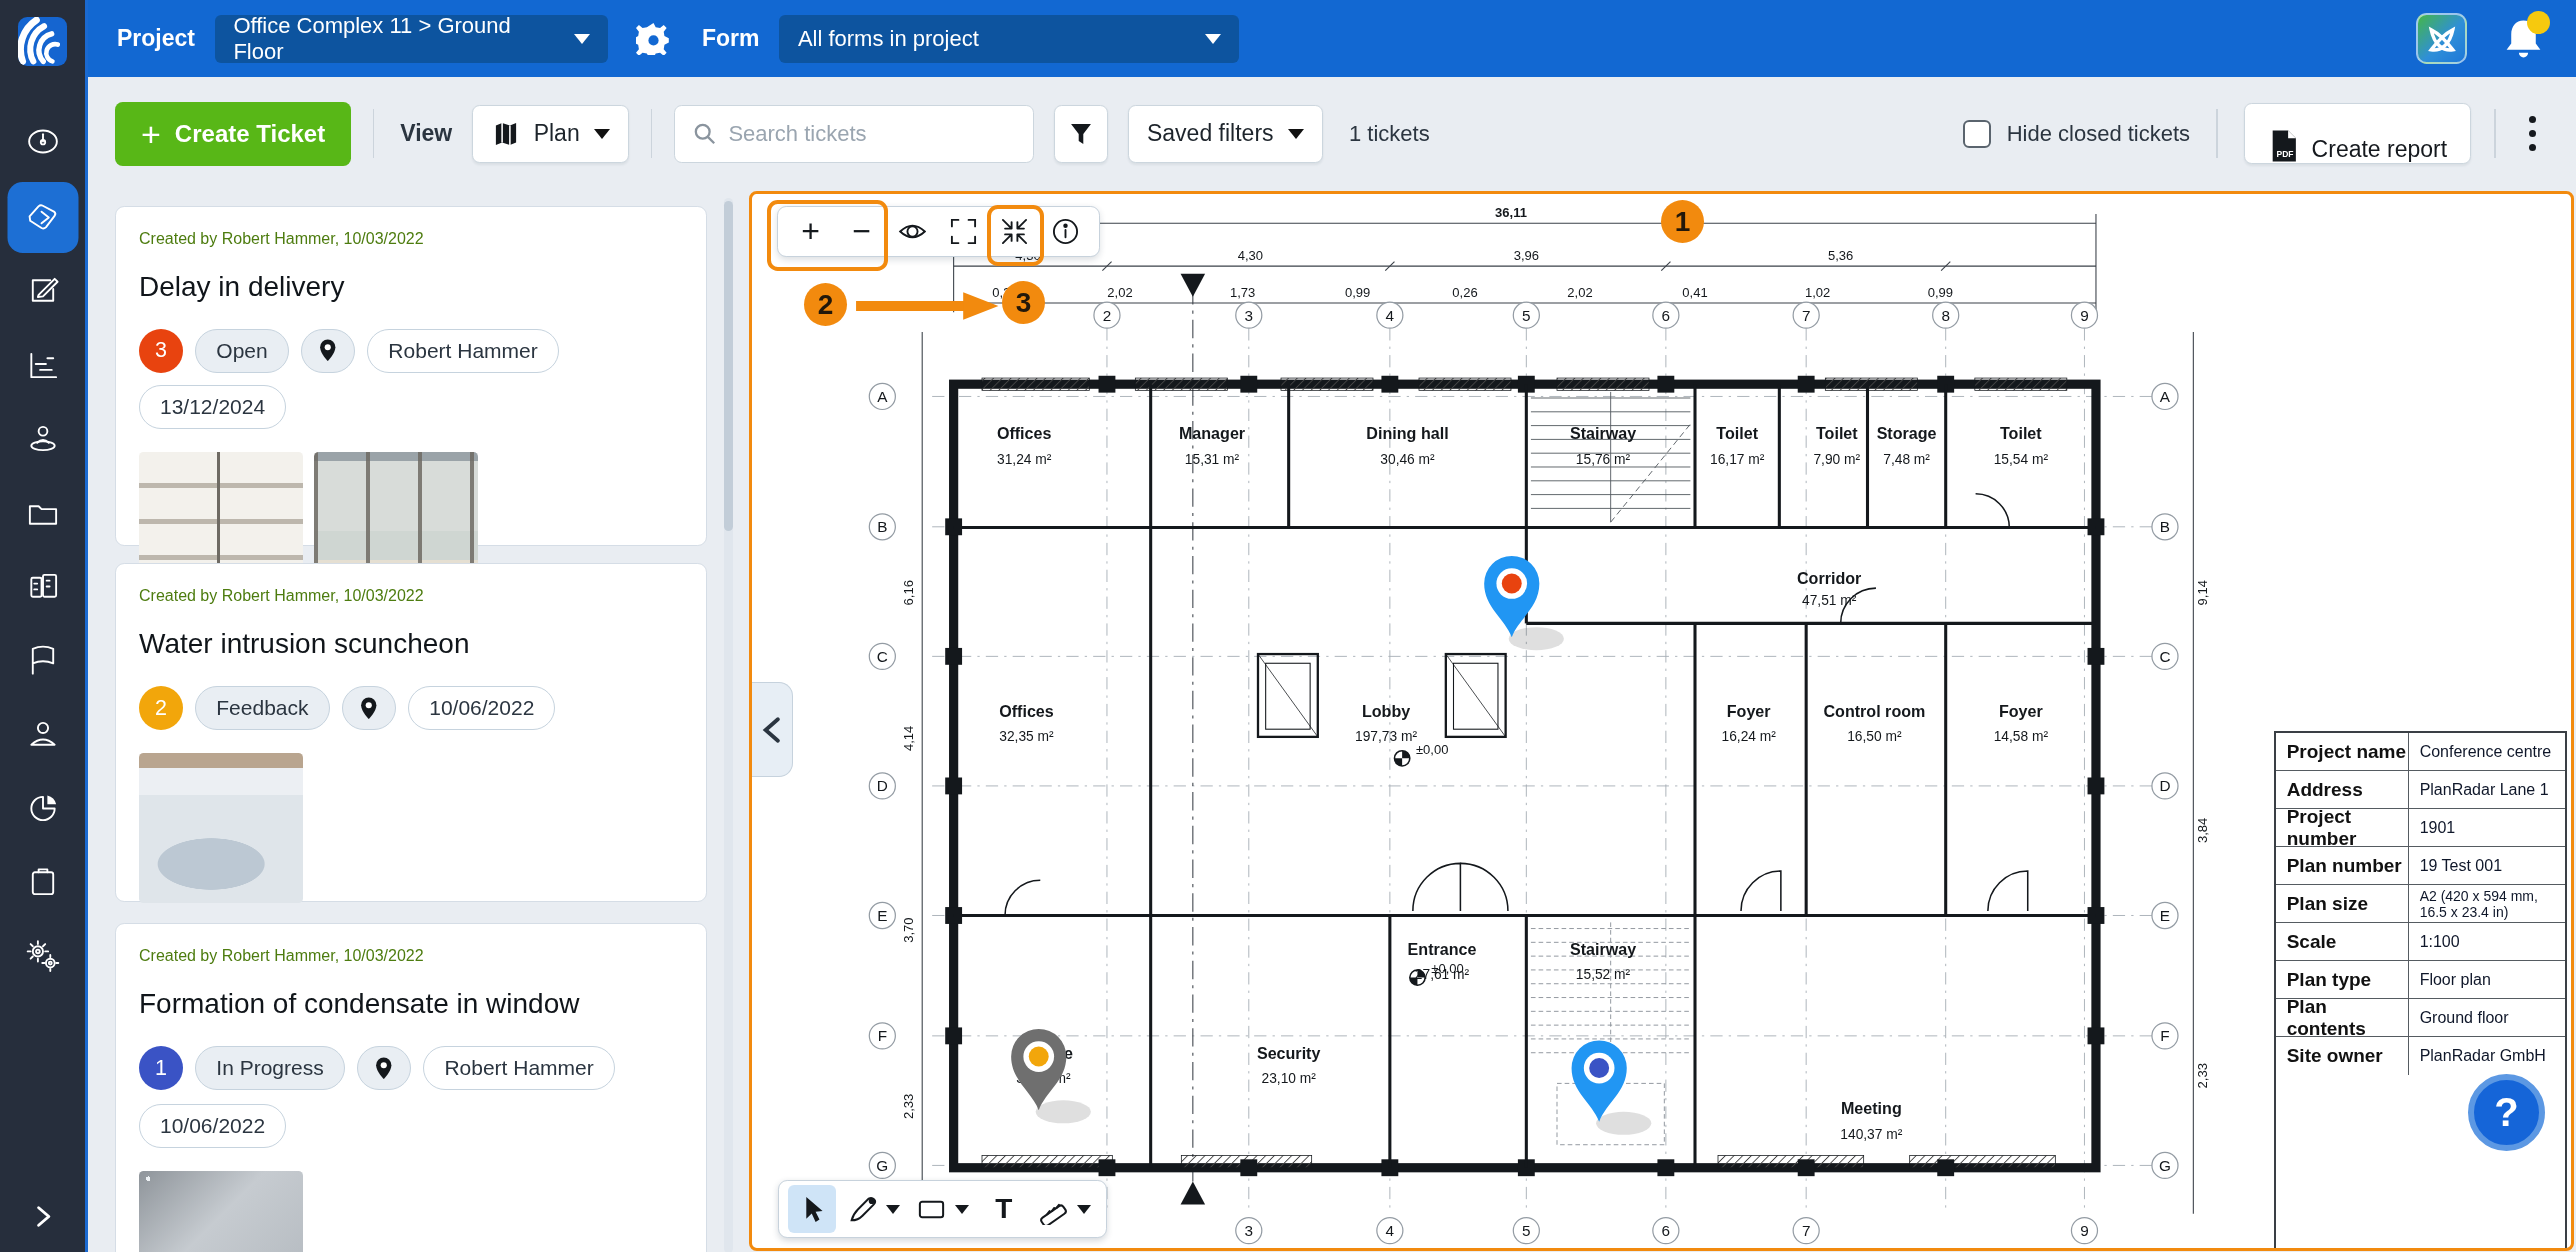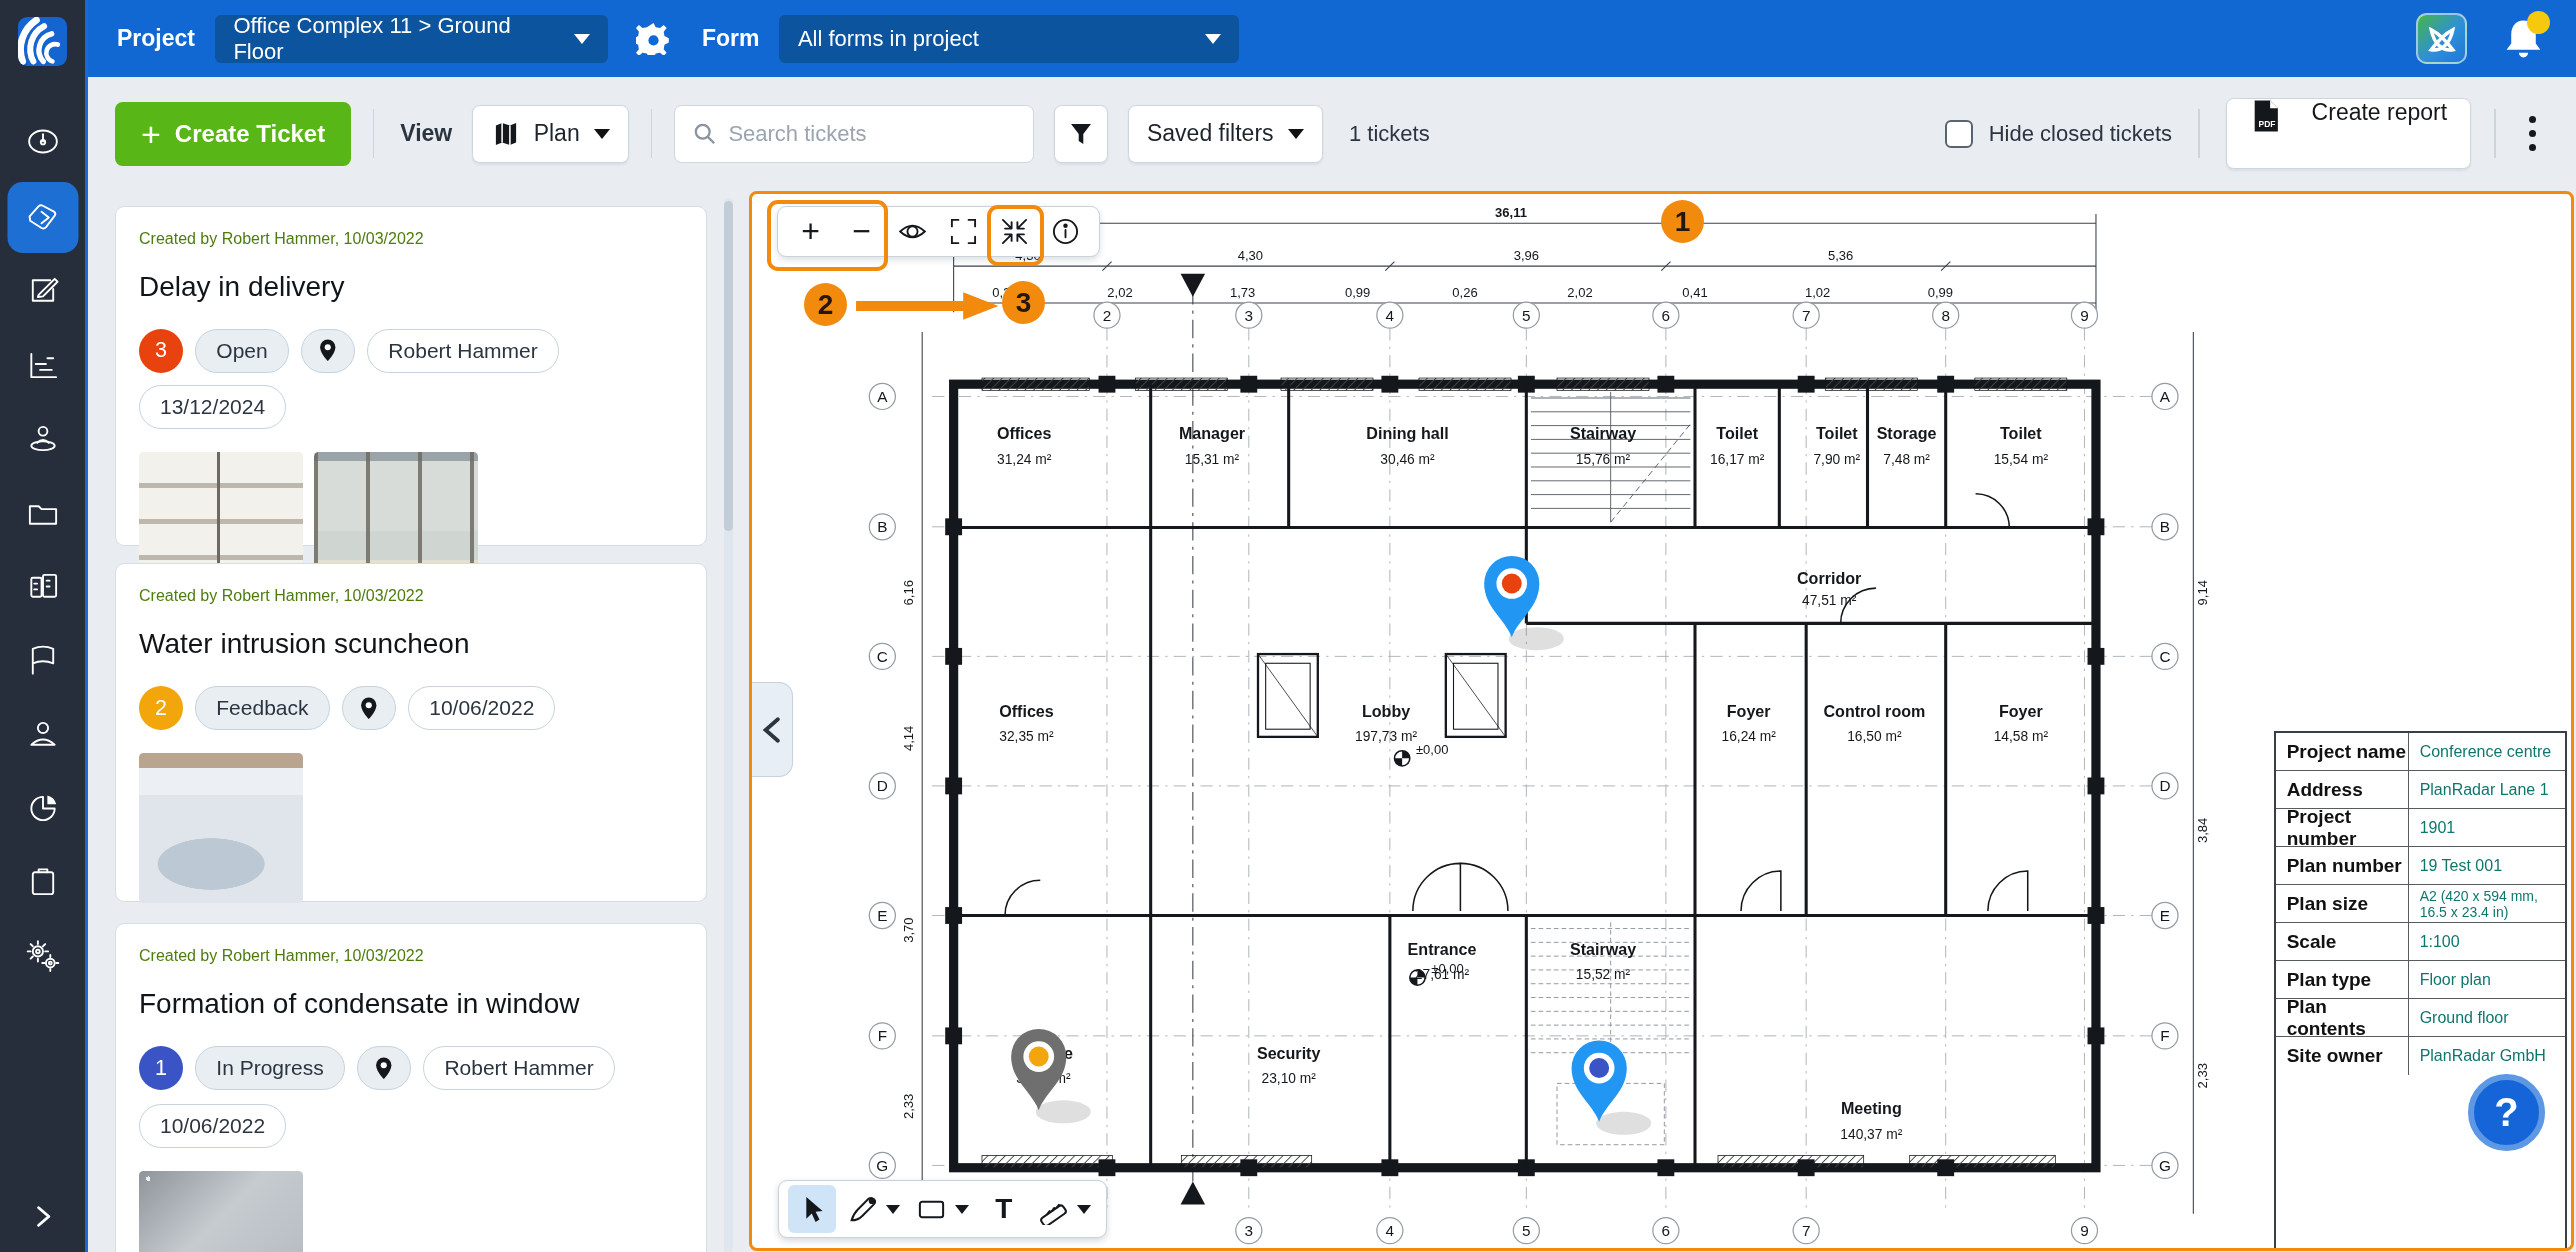--- a/index.html
+++ b/index.html
@@ -54,22 +54,22 @@
                       font-family:"Liberation Sans",sans-serif; background:transparent; }
   .search-box input::placeholder { color:#9aa5b0; }
   .icon-btn { width:54px; height:58px; background:#fff; border:1.5px solid #ccd6de; border-radius:7.7px;
               display:flex; align-items:center; justify-content:center; margin-left:20px;
               box-shadow:0 1.5px 2.3px rgba(40,60,80,.08); }
   .tickets-count { font-size:22px; color:#2b3540; margin-left:26px; }
   .tb-right { margin-left:auto; display:flex; align-items:center; padding-right:29px; }
   .chk-row { display:flex; align-items:center; gap:15.3px; }
   .checkbox { width:28px; height:28px; border:2.3px solid #5a646e; border-radius:6.1px; background:#fff; }
   .chk-label { font-size:22px; color:#2b3540; }
-  .btn-report { height:71px; background:#fff; border:1.5px solid #ccd6de; border-radius:7.7px;
-                display:flex; align-items:flex-start; gap:31px; padding:0 23px; font-size:23px; color:#15191e;
+  .btn-report { height:61px; background:#fff; border:1.5px solid #ccd6de; border-radius:7.7px;
+                display:flex; align-items:flex-end; gap:13px; padding:0 23px; font-size:23px; color:#15191e;
                 box-shadow:0 1.5px 2.3px rgba(40,60,80,.08); }
   .kebab { display:flex; flex-direction:column; gap:7px; padding:7.7px 10.7px; }
   .kebab i { width:7px; height:7px; border-radius:50%; background:#15191e; }
 
   
   .ticket-list { position:absolute; left:115px; top:201px; width:592px; height:1052px; }
   .card { position:absolute; left:0; width:592px; background:#fff; border:1.5px solid #d5dde6;
           border-radius:9.2px; padding:23px; }
   .card-meta { font-size:16px; color:#4d7c0f; }
   .card-title { font-size:28px; font-weight:normal; color:#10151a; margin-top:23px; }
@@ -128,21 +128,21 @@
                  background:#fff; border:2.3px solid #3a3f45; z-index:20; }
   .tb-logo-row { height:86px; border-bottom:1.5px solid #3a3f45; display:flex; align-items:center;
                  justify-content:center; gap:10.7px; }
   .tb-brand { font-size:34px; font-weight:bold; color:#5a5f66; letter-spacing:-0.8px; }
   .tb-title { height:51px; border-bottom:1.5px solid #3a3f45; display:flex; align-items:center;
               justify-content:center; font-size:26px; font-weight:bold; color:#111; letter-spacing:1.5px; }
   .tb-row { display:flex; height:38px; border-bottom:1.5px solid #555b61; }
   .tb-row:last-child { border-bottom:none; }
   .tb-cell-l { width:46%; border-right:1.5px solid #555b61; display:flex; align-items:center;
                padding-left:10.7px; font-size:19px; font-weight:bold; color:#111; }
-  .tb-cell-v { width:54%; display:flex; align-items:center; padding-left:10.7px; font-size:16px; color:#0f766e; }
+  .tb-cell-v { width:54%; display:flex; align-items:center; padding-left:10.7px; font-size:16px; color:#0f172a; }
 
   .help-btn { position:absolute; left:1716px; top:880px; width:77px; height:77px; border-radius:50%;
               background:#1565d8; border:6.1px solid #5c98e3; color:#fff; font-size:40px; font-weight:bold;
               display:flex; align-items:center; justify-content:center; z-index:45; }
 </style>
 </head>
 <body>
 
 <div class="app">
 

